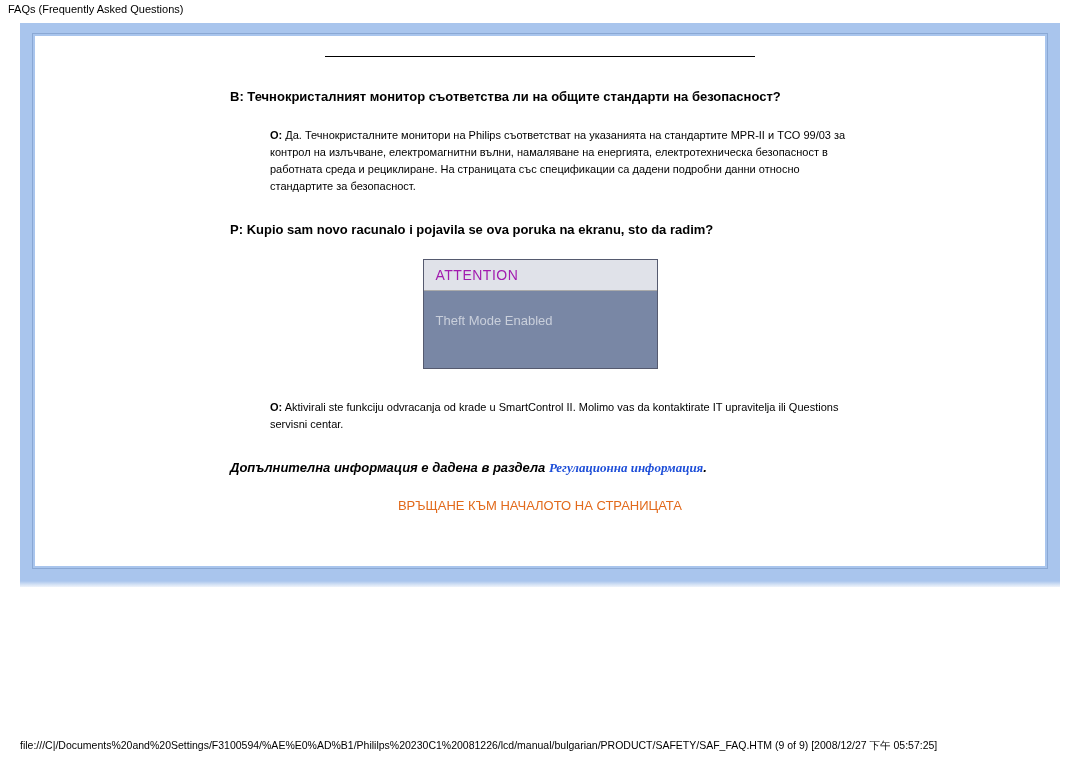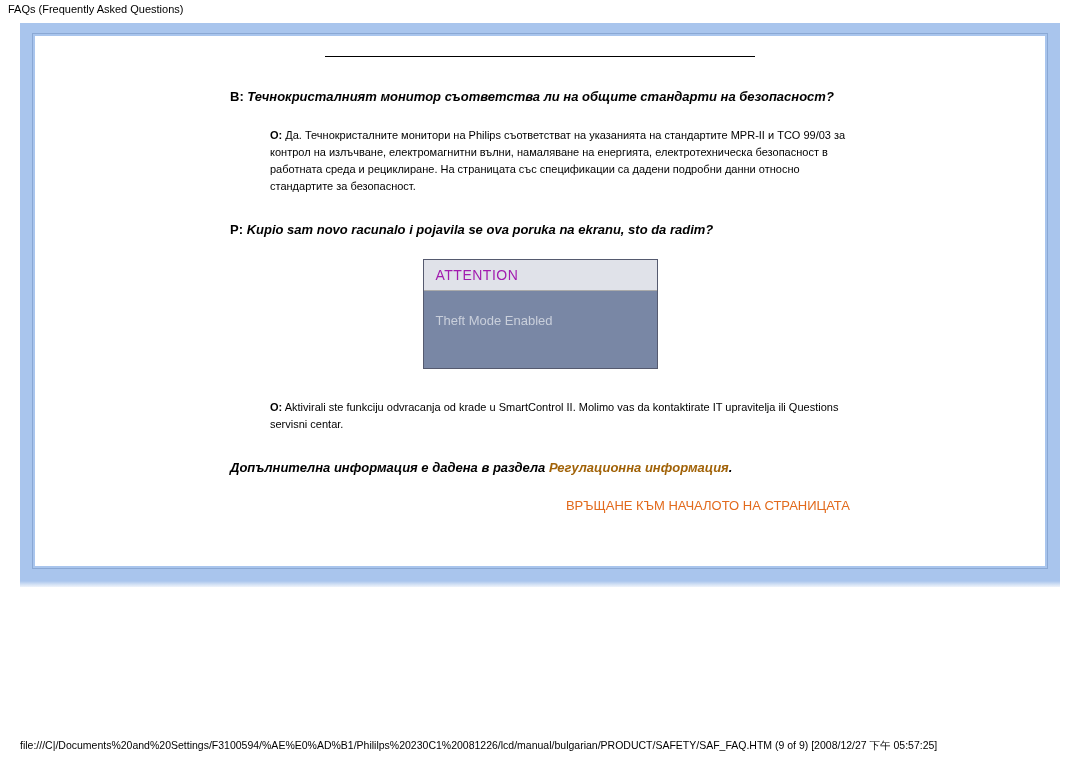--- a/index.html
+++ b/index.html
@@ -40,21 +40,21 @@
     width: 430px;
     margin-left: auto;
     margin-right: auto;
   }
   .q-line {
     font-size: 13px;
     line-height: 1.5;
     margin-bottom: 20px;
   }
   .q-line .prefix { font-weight: bold; }
-  .q-line .text { font-weight: bold; font-style: italic; }
+  .q-line .text { font-weight: bold; }
   .a-block {
     font-size: 11px;
     line-height: 1.55;
     padding-left: 40px;
     margin-bottom: 25px;
   }
   .a-block .prefix { font-weight: bold; }
   .attention-box {
     width: 235px;
     margin: 0 auto 30px auto;
@@ -76,26 +76,27 @@
     padding: 22px 12px 40px 12px;
   }
   .extra-info {
     font-style: italic;
     font-weight: bold;
     font-size: 13px;
     line-height: 1.5;
     margin: 24px 0 20px 0;
   }
   .extra-info .link {
-    color: #a16207;
+    color: #1d4ed8;
     cursor: pointer;
+    font-family: Liberation Serif, serif;
   }
   .back-link {
     display: block;
-    text-align: right;
+    text-align: center;
     color: #e26a1c;
     font-size: 13px;
     margin-top: 18px;
     cursor: pointer;
   }
   .bottom-gradient {
     height: 6px;
     background: linear-gradient(to bottom, #a9c5ed, #d4e2f5 60%, #eef3fb);
     margin: 0 20px;
   }

